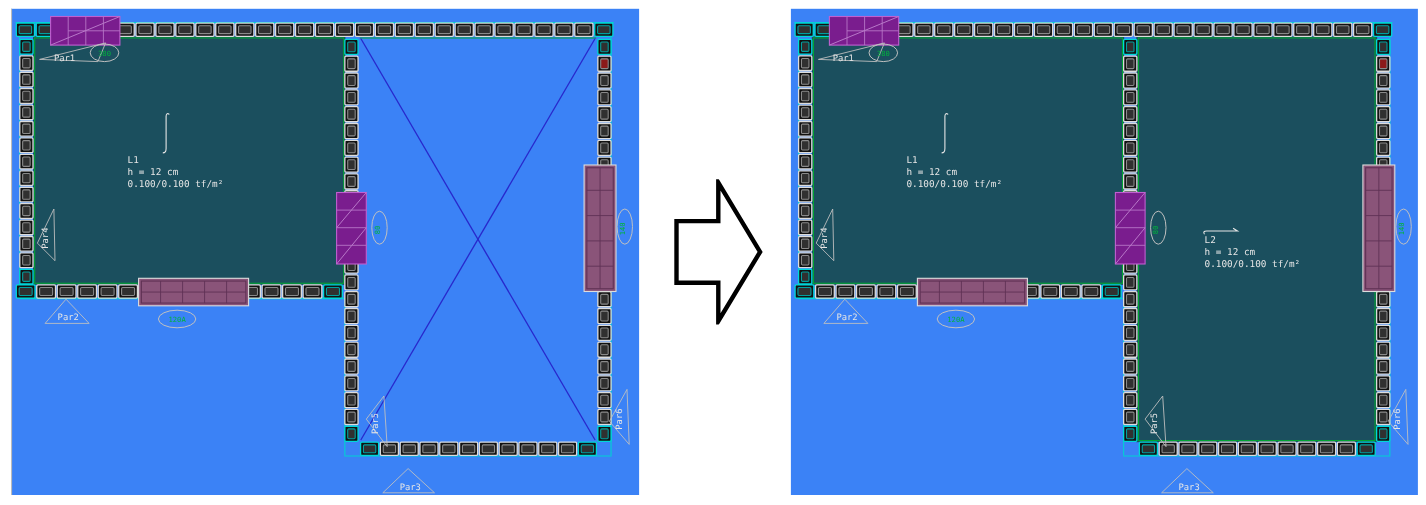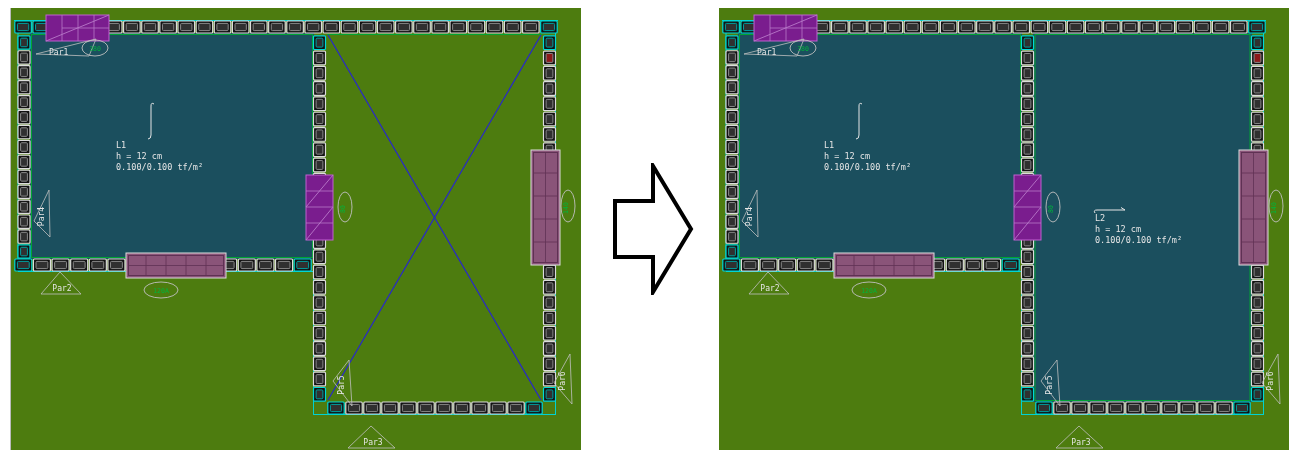--- a/index.html
+++ b/index.html
@@ -1,18 +1,18 @@
 <!DOCTYPE html>
 <html><head>
 <meta charset="utf-8">
 <style>
   html,body{margin:0;padding:0;background:#ffffff;}
   #stage{position:relative;width:1296px;height:459px;background:#ffffff;overflow:hidden;
          font-family:"DejaVu Sans Mono",monospace;}
-  .viewport{position:absolute;top:8px;width:570px;height:442px;background:#4d7c0f;}
+  .viewport{position:absolute;top:8px;width:570px;height:442px;background:#3b82f6;}
   #vp-left{left:10px;border-left:1px solid #bbb;}
   #vp-right{left:719px;}
   .viewport svg{display:block;width:570px;height:442px;}
   #arrow-wrap{position:absolute;left:612px;top:163px;width:84px;height:132px;}
 </style>
 </head>
 <body>
 
 <div id="stage">
   <div class="viewport" id="vp-left">

